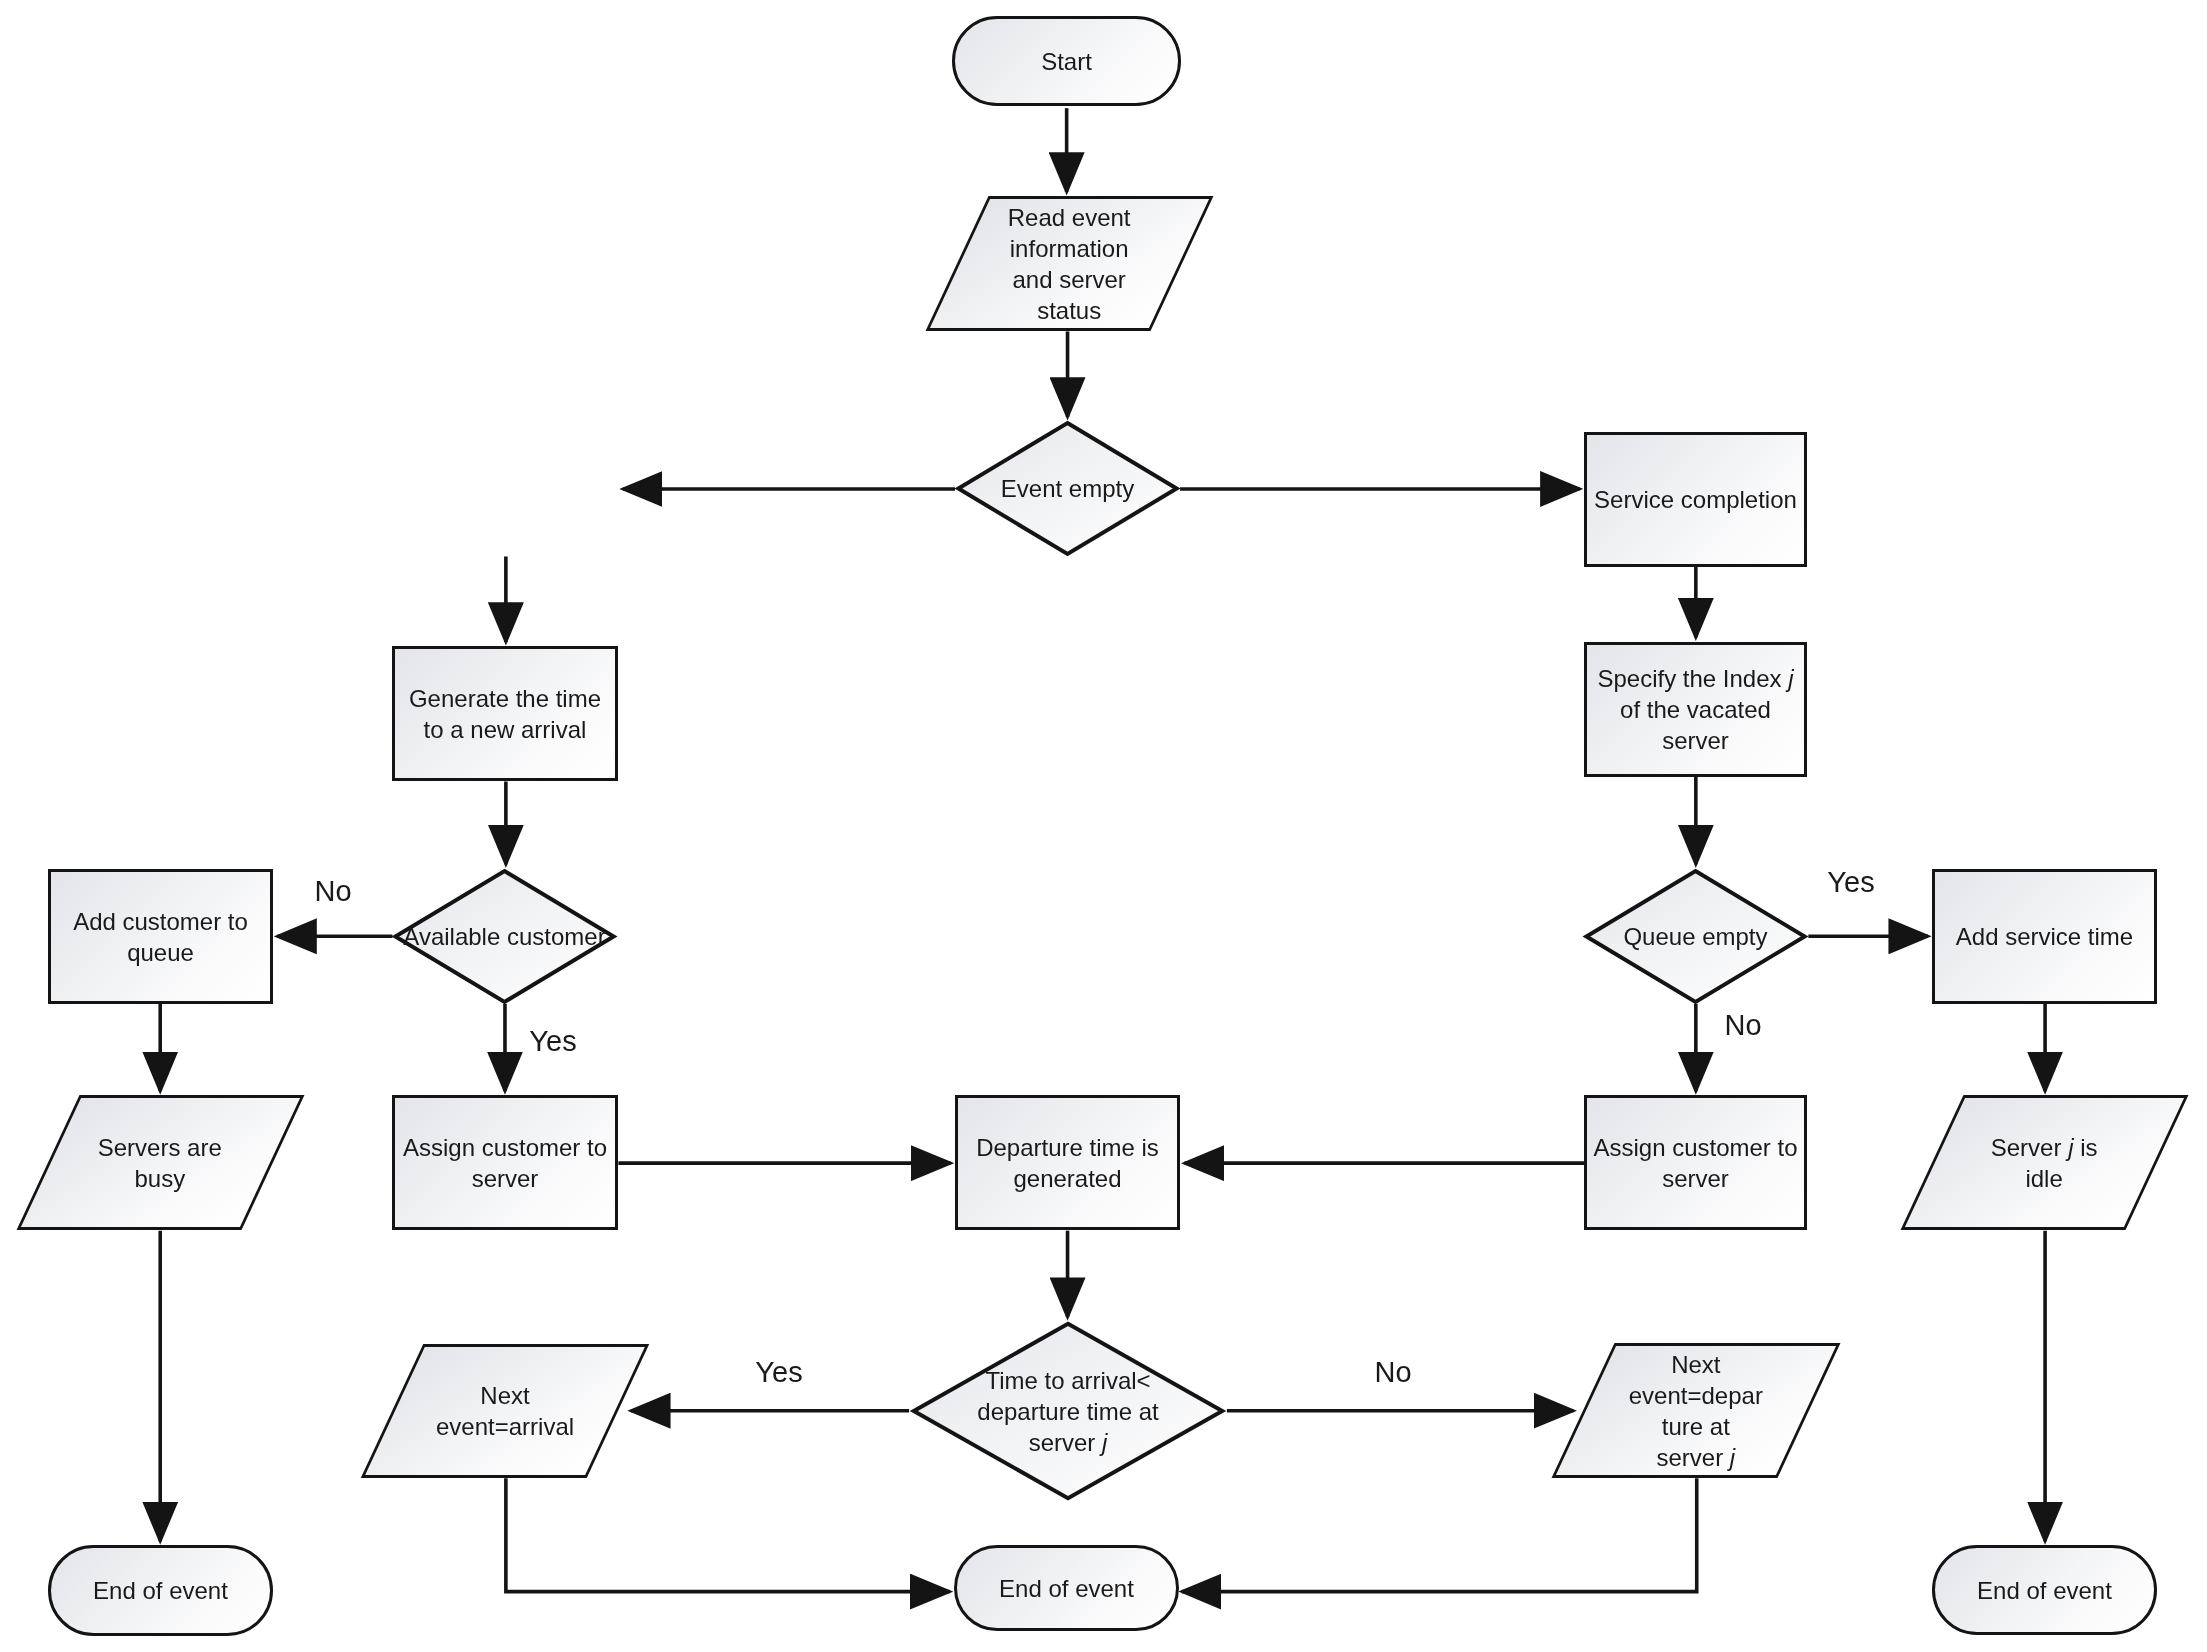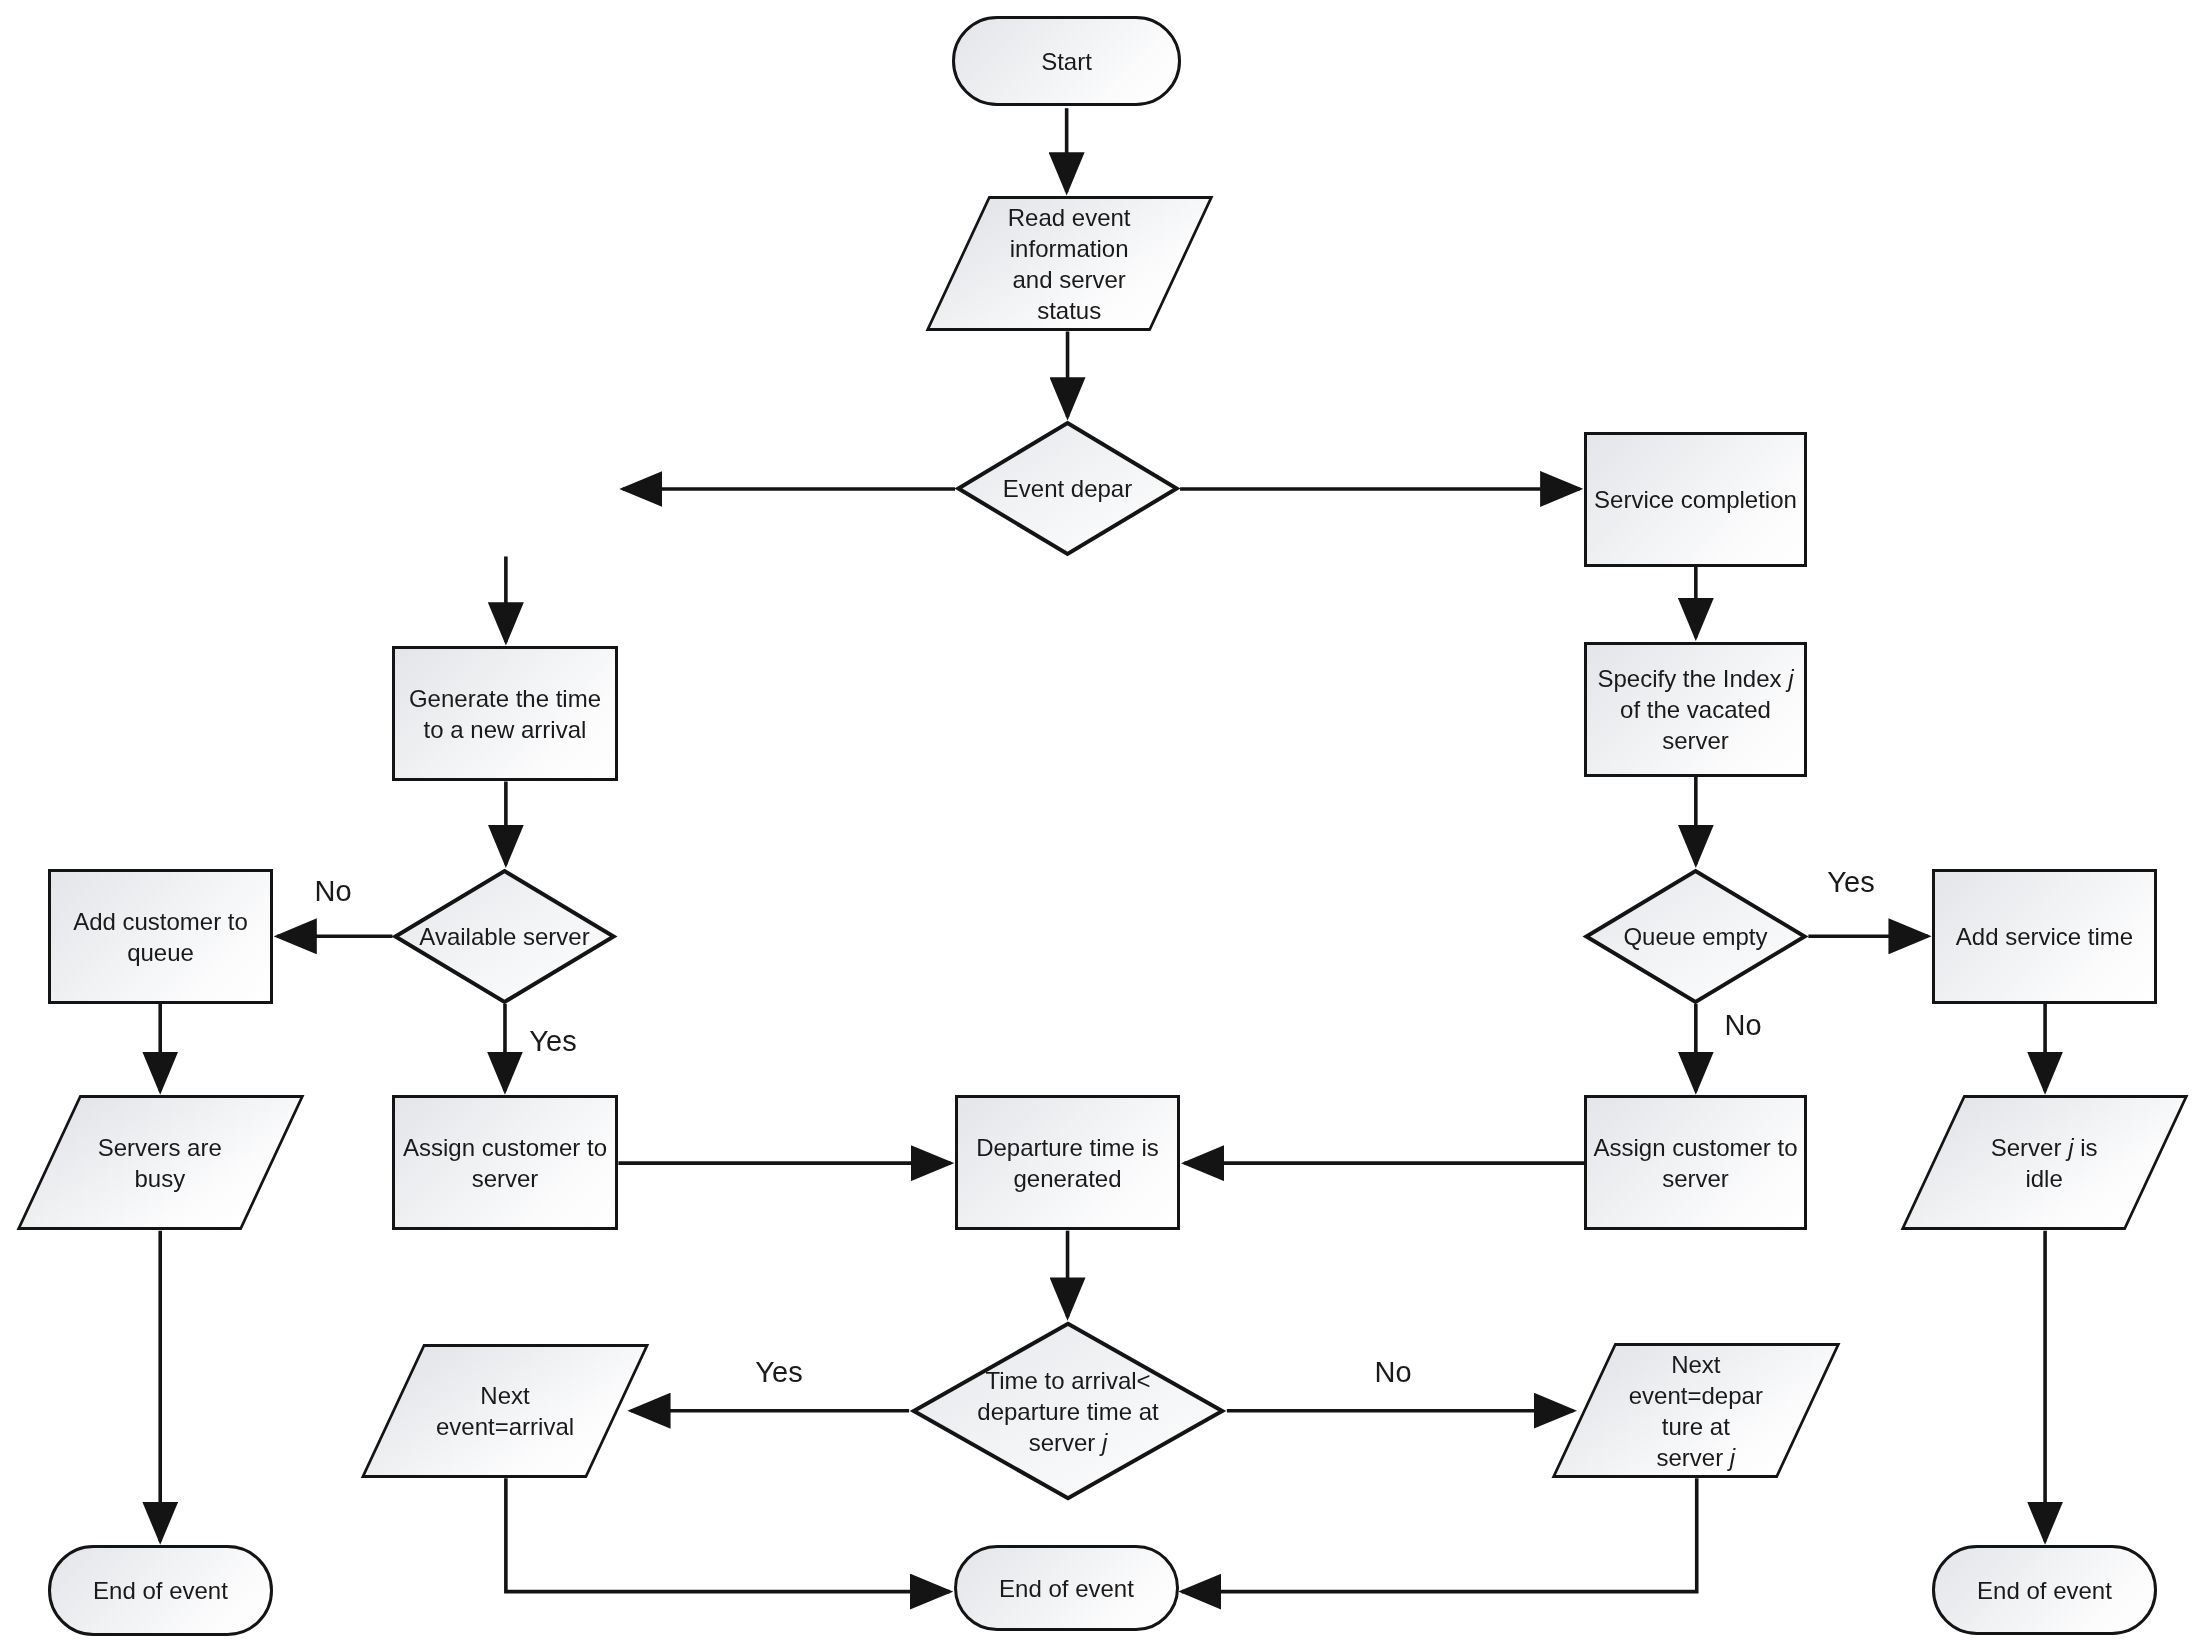--- a/index.html
+++ b/index.html
@@ -170,27 +170,27 @@
   </div>
   <div class="node box" style="left:955px;top:1095px;width:225px;height:135px">
     <span class="lbl">Departure time is
 generated</span>
   </div>
 
   <div class="node diamond" style="left:955px;top:421px;width:225px;height:135px">
     <svg class="dshape" viewBox="0 0 100 100" preserveAspectRatio="none">
       <polygon points="50,1.5 98.5,50 50,98.5 1.5,50" fill="url(#diagrad)" stroke="#141414" stroke-width="4" vector-effect="non-scaling-stroke"></polygon>
     </svg>
-    <span class="lbl">Event depar</span>
+    <span class="lbl">Event empty</span>
   </div>
   <div class="node diamond" style="left:392px;top:869px;width:225px;height:135px">
     <svg class="dshape" viewBox="0 0 100 100" preserveAspectRatio="none">
       <polygon points="50,1.5 98.5,50 50,98.5 1.5,50" fill="url(#diagrad)" stroke="#141414" stroke-width="4" vector-effect="non-scaling-stroke"></polygon>
     </svg>
-    <span class="lbl">Available server</span>
+    <span class="lbl">Available customer</span>
   </div>
   <div class="node diamond" style="left:1583px;top:869px;width:225px;height:135px">
     <svg class="dshape" viewBox="0 0 100 100" preserveAspectRatio="none">
       <polygon points="50,1.5 98.5,50 50,98.5 1.5,50" fill="url(#diagrad)" stroke="#141414" stroke-width="4" vector-effect="non-scaling-stroke"></polygon>
     </svg>
     <span class="lbl">Queue empty</span>
   </div>
   <div class="node diamond" style="left:909px;top:1321px;width:318px;height:180px">
     <svg class="dshape" viewBox="0 0 100 100" preserveAspectRatio="none">
       <polygon points="50,1.5 98.5,50 50,98.5 1.5,50" fill="url(#diagrad)" stroke="#141414" stroke-width="4" vector-effect="non-scaling-stroke"></polygon>

